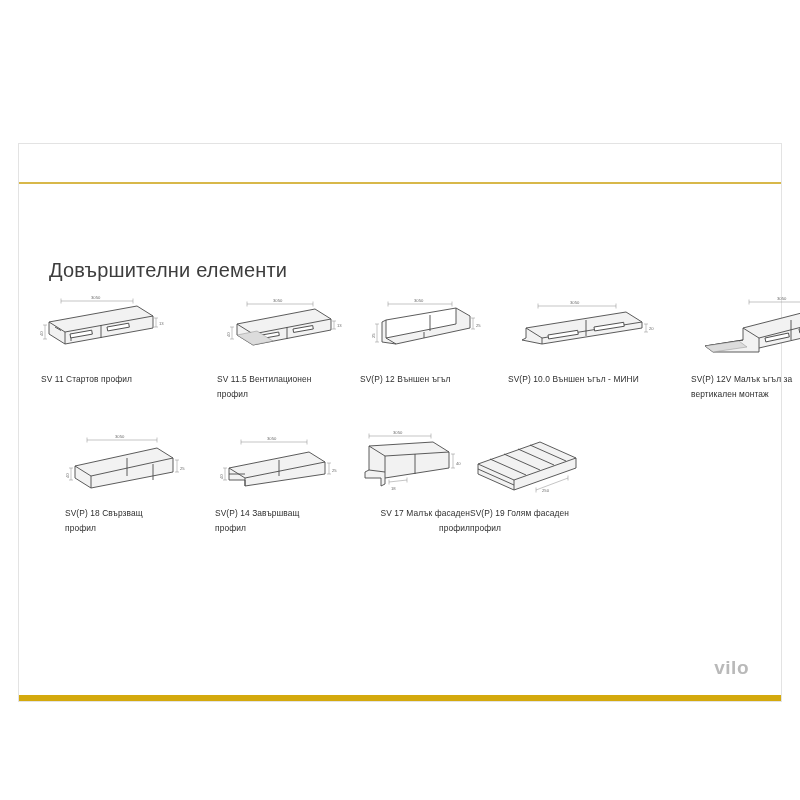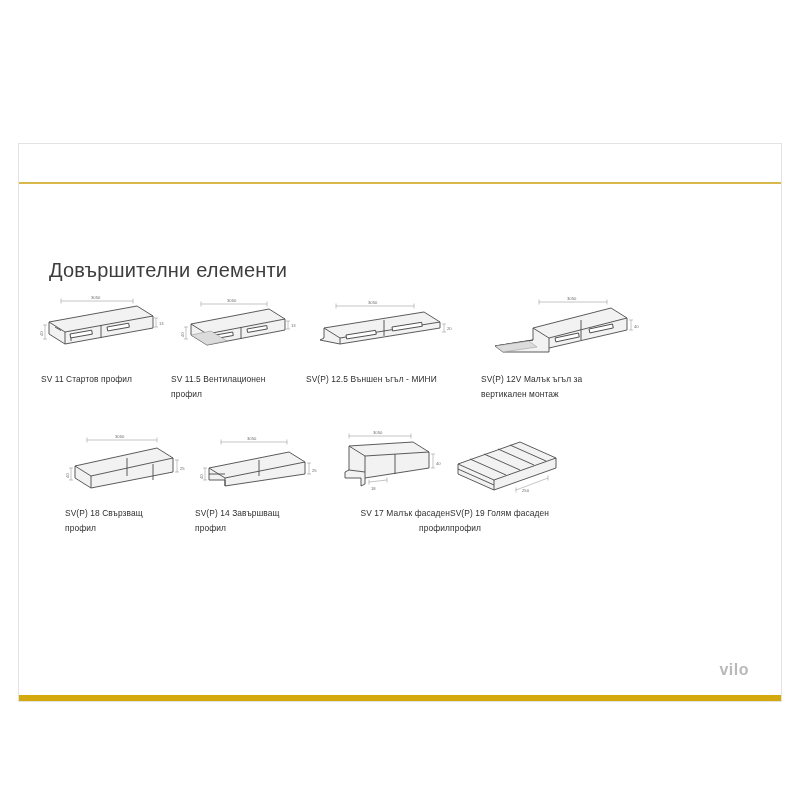--- a/index.html
+++ b/index.html
@@ -45,36 +45,36 @@
     top: 102px;
     font-size: 20px;
     color: #3d3d3d;
     font-weight: normal;
     letter-spacing: 0.2px;
   }
   .brand {
     position: absolute;
     right: 32px;
     bottom: 22px;
-    font-size: 16px;
+    font-size: 19px;
     font-weight: bold;
     color: #b9b9b9;
     letter-spacing: 0.5px;
   }
   .grid {
     position: absolute;
     left: 0;
     top: 150px;
     width: 100%;
   }
   .row {
     display: flex;
     align-items: flex-start;
   }
-  .row.r1 { padding: 0 10px 0 22px; }
+  .row.r1 { padding: 0 10px 0 22px; gap: 8px; }
   .row.r2 { padding: 26px 10px 0 22px; }
   .cell {
     position: relative;
     box-sizing: border-box;
   }
   .fig {
     height: 78px;
     position: relative;
   }
   .cap {
@@ -120,21 +120,21 @@
             <rect class="stw" x="66" y="33" width="22" height="4" transform="rotate(-10 66 33)"></rect>
             <path class="dim" d="M4 31 L4 45 M2 31 L6 31 M2 45 L6 45"></path>
             <text class="dimtxt" x="0" y="40" transform="rotate(-90 2 40)">40</text>
             <path class="dim" d="M115 24 L115 33 M113 24 L117 24 M113 33 L117 33"></path>
             <text class="dimtxt" x="118" y="31">13</text>
           </svg>
         </div>
         <div class="cap">SV 11 Стартов профил</div>
       </div>
 
-      <div class="cell" style="width:135px;">
+      <div class="cell" style="width:135px;margin-left:38px;">
         <div class="fig">
           <svg width="135" height="78" viewBox="0 0 135 78">
             <path class="dim" d="M30 10 L96 10 M30 7.5 L30 12.5 M96 7.5 L96 12.5"></path>
             <text class="dimtxt" x="56" y="8">3050</text>
             <path class="stf" d="M20 30 L98 15 L114 25 L114 36 L36 51 L20 41 Z"></path>
             <path class="st" d="M20 30 L36 40 L36 51"></path>
             <path class="st" d="M36 40 L114 25"></path>
             <path class="st" d="M70 33 L70 45"></path>
             <rect class="stw" x="42" y="41.5" width="20" height="3.5" transform="rotate(-10 42 41.5)"></rect>
             <rect class="stw" x="76" y="35" width="20" height="3.5" transform="rotate(-10 76 35)"></rect>
@@ -142,36 +142,53 @@
             <path class="dim" d="M15 33 L15 45 M13 33 L17 33 M13 45 L17 45"></path>
             <text class="dimtxt" x="11" y="41" transform="rotate(-90 13 41)">40</text>
             <path class="dim" d="M117 27 L117 35 M115 27 L119 27 M115 35 L119 35"></path>
             <text class="dimtxt" x="120" y="33">13</text>
           </svg>
         </div>
         <div class="cap">SV 11.5  Вентилационен
 профил</div>
       </div>
 
+      <div class="cell" style="width:140px;">
+        <div class="fig">
+          <svg width="140" height="78" viewBox="0 0 140 78">
+            <path class="dim" d="M28 10 L92 10 M28 7.5 L28 12.5 M92 7.5 L92 12.5"></path>
+            <text class="dimtxt" x="54" y="8">3050</text>
+            <path class="stf" d="M22 48 L22 28 L26 26 L26 44 L96 30 L96 14 L110 22 L110 34 L36 50 Z"></path>
+            <path class="st" d="M26 44 L36 50 M26 26 L96 14"></path>
+            <path class="st" d="M64 38 L64 44"></path>
+            <path class="st" d="M70 21 L70 37"></path>
+            <path class="dim" d="M17 30 L17 48 M15 30 L19 30 M15 48 L19 48"></path>
+            <text class="dimtxt" x="13" y="42" transform="rotate(-90 15 42)">25</text>
+            <path class="dim" d="M113 24 L113 35 M111 24 L115 24 M111 35 L115 35"></path>
+            <text class="dimtxt" x="116" y="33">25</text>
+          </svg>
+        </div>
+        <div class="cap">SV(P) 12 Външен ъгъл</div>
+      </div>
 
       <div class="cell" style="width:175px;">
         <div class="fig">
           <svg width="175" height="78" viewBox="0 0 175 78">
             <path class="dim" d="M30 12 L108 12 M30 9.5 L30 14.5 M108 9.5 L108 14.5"></path>
             <text class="dimtxt" x="62" y="10">3050</text>
             <path class="stf" d="M14 46 L18 44 L18 34 L118 18 L134 28 L134 34 L34 50 Z"></path>
             <path class="st" d="M18 34 L34 44 L34 50 M34 44 L134 28"></path>
             <path class="st" d="M78 26 L78 42"></path>
             <rect class="stw" x="40" y="41" width="30" height="4" transform="rotate(-9 40 41)"></rect>
             <rect class="stw" x="86" y="33" width="30" height="4" transform="rotate(-9 86 33)"></rect>
             <path class="dim" d="M138 30 L138 38 M136 30 L140 30 M136 38 L140 38"></path>
             <text class="dimtxt" x="141" y="36">20</text>
           </svg>
         </div>
-        <div class="cap">SV(P) 12.5 Външен ъгъл - МИНИ</div>
+        <div class="cap">SV(P) 10.0 Външен ъгъл - МИНИ</div>
       </div>
 
       <div class="cell" style="width:170px;">
         <div class="fig">
           <svg width="170" height="78" viewBox="0 0 170 78">
             <path class="dim" d="M58 8 L126 8 M58 5.5 L58 10.5 M126 5.5 L126 10.5"></path>
             <text class="dimtxt" x="86" y="6">3050</text>
             <path class="stf" d="M14 52 L52 46 L52 34 L130 14 L146 24 L146 36 L68 54 L68 58 L22 58 Z"></path>
             <path class="st" d="M52 34 L68 44 L68 54 M68 44 L146 24"></path>
             <path class="st" d="M100 26 L100 46"></path>
@@ -204,21 +221,21 @@
             <text class="dimtxt" x="2" y="48" transform="rotate(-90 4 48)">40</text>
             <path class="dim" d="M112 32 L112 44 M110 32 L114 32 M110 44 L114 44"></path>
             <text class="dimtxt" x="115" y="42">25</text>
           </svg>
         </div>
         <div class="cap">SV(P) 18 Свързващ
 профил</div>
       </div>
 
 
-      <div class="cell" style="width:140px;">
+      <div class="cell" style="width:140px;margin-left:20px;">
         <div class="fig">
           <svg width="140" height="78" viewBox="0 0 140 78">
             <path class="dim" d="M26 14 L92 14 M26 11.5 L26 16.5 M92 11.5 L92 16.5"></path>
             <text class="dimtxt" x="52" y="12">3050</text>
             <path class="stf" d="M14 40 L94 24 L110 34 L110 46 L30 58 L30 52 L14 52 Z"></path>
             <path class="st" d="M14 40 L30 50 L30 58 M30 50 L110 34"></path>
             <path class="st" d="M64 32 L64 48"></path>
             <path class="st" d="M14 46 L30 46"></path>
             <path class="dim" d="M10 40 L10 52 M8 40 L12 40 M8 52 L12 52"></path>
             <text class="dimtxt" x="6" y="49" transform="rotate(-90 8 49)">40</text>

